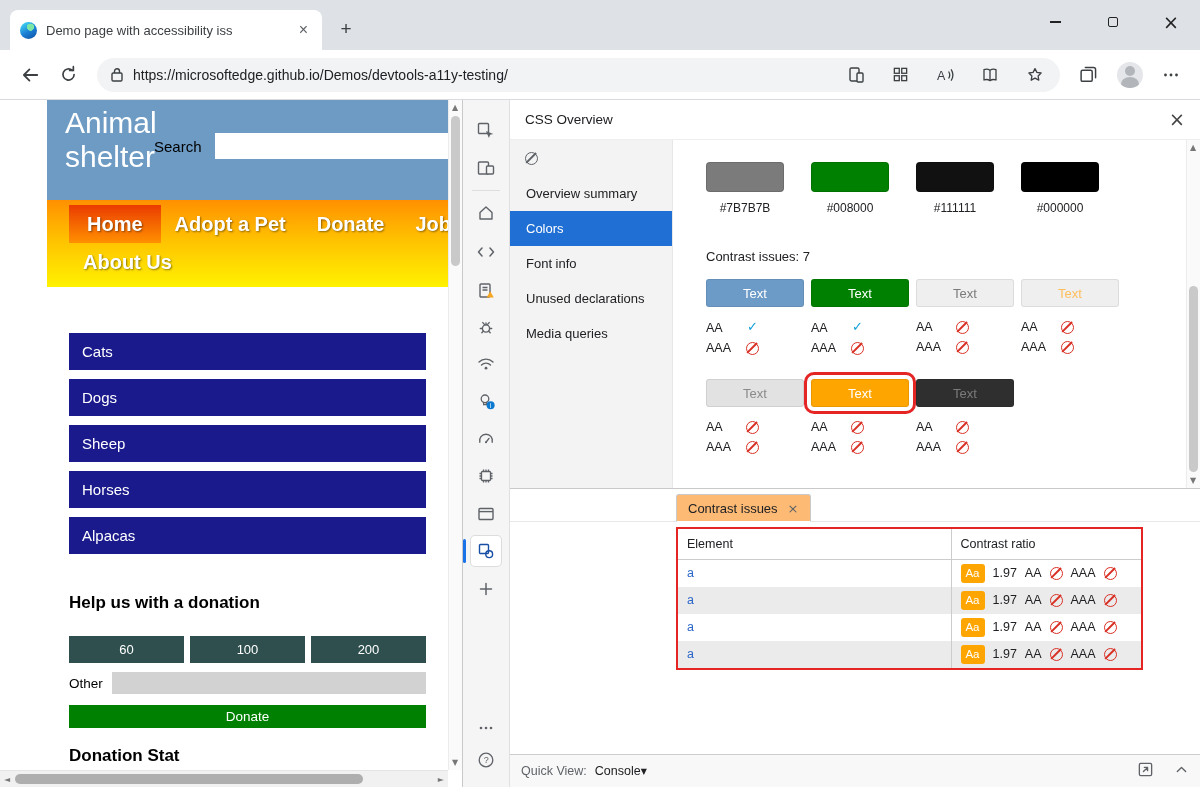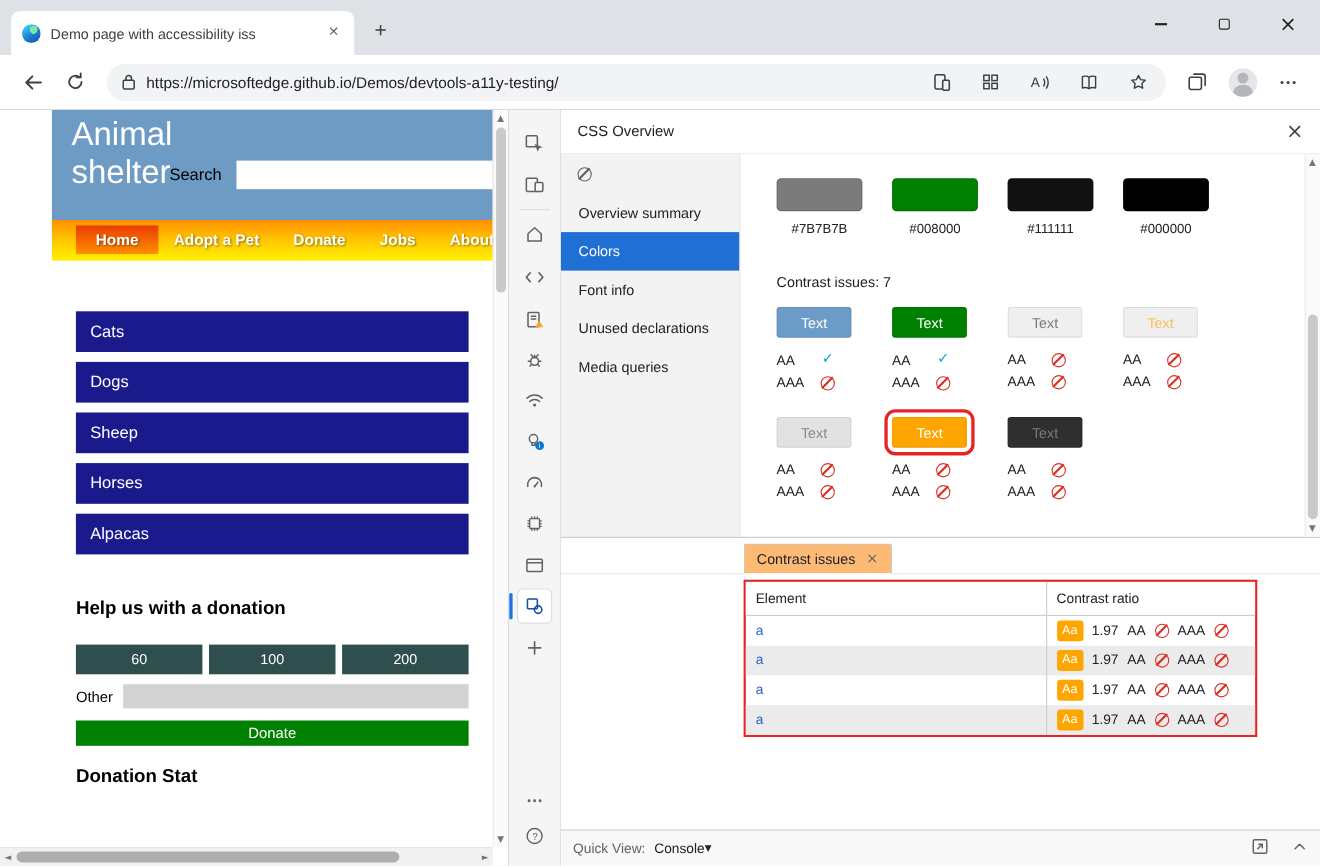--- a/index.html
+++ b/index.html
@@ -36,26 +36,26 @@
   .avatar::after { content:""; position:absolute; left:4px; top:15px; width:18px; height:14px; border-radius:50%; background:#b2b6bb; }
 
   
   .content { position:absolute; top:100px; left:0; right:0; bottom:0; display:flex; background:#fff; }
 
   
   .page { position:relative; width:462px; flex:none; background:#fff; overflow:hidden; }
   .page-inner { position:absolute; left:0; top:0; right:14px; bottom:17px; overflow:hidden;margin-left:47px; }
   .site-header { height:100px; background:#6d9bc4; position:relative; }
   .site-title { position:absolute; left:18px; top:6px; width:140px; font-size:30px; line-height:1.12; color:#fff; }
-  .search-row { position:absolute; left:107px; top:46px; display:flex; align-items:center; gap:13px; }
+  .search-row { position:absolute; left:107px; top:33px; display:flex; align-items:center; gap:13px; }
   .search-label { font-size:15px; color:#000; }
   .search-input { width:242px; height:26px; border:none; background:#fff; font-size:14px; padding:0 6px; }
   .site-nav { background:linear-gradient(180deg,#ff9000 0%,#ffc400 48%,#fff200 100%); padding:5px 0 6px 22px; }
   .site-nav ul { list-style:none; display:flex; flex-wrap:wrap; width:426px; }
-  .nav-item { display:flex; align-items:center; height:26px; padding:0 17px 0 14px; font-size:14px; font-weight:bold;
+  .nav-item { display:flex; align-items:center; height:38px; padding:0 17px 0 14px; font-size:20px; font-weight:bold;
               color:#fff; text-shadow:1px 1px 2px rgba(0,0,0,.45); }
   .nav-item.active { background:linear-gradient(180deg,#ea3c00,#ff9000); padding:0 18px; }
   .animal-list { padding:46px 22px 0; }
   .animal-btn { display:block; width:100%; height:37px; margin-bottom:9px; border:none; background:#1a1a8c;
                 color:#fff; font-size:15px; text-align:left; padding-left:13px; font-family:inherit; }
   .donation { padding:0 22px; }
   .donation-heading { margin-top:39px; font-size:17px; font-weight:bold; color:#000; }
   .amount-row { margin-top:23px; display:flex; gap:6px; }
   .amount-btn { flex:1; height:27px; border:none; background:#2f4f4f; color:#fff; font-size:13px; font-family:inherit; }
   .other-row { margin-top:9px; display:flex; align-items:center; }
@@ -94,21 +94,21 @@
   .clear-icon::after { content:""; position:absolute; left:-2px; top:4.2px; width:14px; height:1.6px; background:#5f6368; transform:rotate(-45deg); }
   .sidebar-item { height:35px; display:flex; align-items:center; padding-left:16px; font-size:13px; color:#202124; }
   .sidebar-item.selected { color:#fff; }
 
   .cssov-main { flex:1; position:relative; padding:22px 14px 0 33px; min-width:0; overflow:hidden; }
   .swatch-grid { display:grid; grid-template-columns:repeat(4,105px); }
   .swatch { width:78px; height:30px; border-radius:4px; box-shadow:inset 0 0 0 1px rgba(0,0,0,.12); }
   .swatch-label { width:78px; text-align:center; margin-top:9px; font-size:12px; color:#202124; }
   .contrast-title { margin-top:34px; font-size:13px; color:#202124; }
   .sample-grid { display:grid; grid-template-columns:repeat(4,105px); row-gap:24px; margin-top:15px; }
-  .sample-swatch { width:68px; height:28px; border-radius:3px; display:flex; align-items:center; justify-content:center;
+  .sample-swatch { width:98px; height:28px; border-radius:3px; display:flex; align-items:center; justify-content:center;
                    font-size:13px; box-shadow:inset 0 0 0 1px rgba(0,0,0,.08); }
   .sample-swatch.highlighted { outline:3px solid #e42524; outline-offset:4px; }
   .sample-rows { margin-top:13px; display:flex; flex-direction:column; gap:6px; }
   .sample-row { display:flex; align-items:center; width:78px; font-size:12.5px; color:#202124; }
   .sample-row .lab { width:40px; }
   .result-icon { display:inline-block; position:relative; width:15px; height:15px; }
   .result-icon.pass::before { content:"\2713"; position:absolute; top:-1px; left:1px; color:#0e9fd8; font-weight:bold;
                               font-size:13px; font-family:"DejaVu Sans", sans-serif; }
   .result-icon.fail { width:13px; height:13px; border:1.7px solid #d93025; border-radius:50%; }
   .result-icon.fail::before { content:""; position:absolute; left:-2px; top:4.1px; width:14px; height:1.7px;

